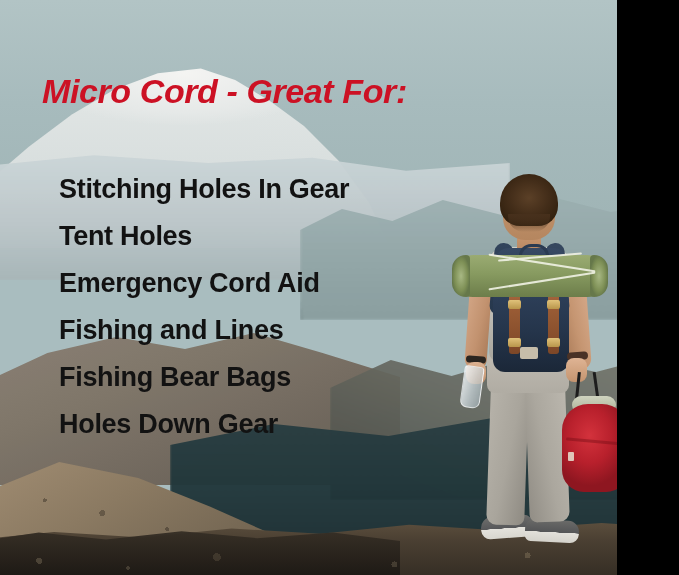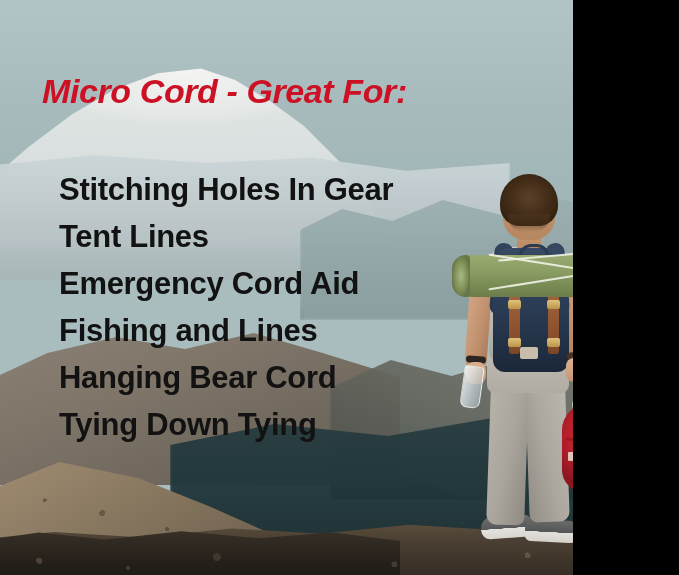--- a/index.html
+++ b/index.html
@@ -6,21 +6,21 @@
     margin: 0;
     padding: 0;
     background: #000;
   }
   body {
     font-family: "Liberation Sans", sans-serif;
   }
 
   #poster {
     position: relative;
-    width: 573px;
+    width: 617px;
     height: 575px;
     overflow: hidden;
     background: #a9bdbf;
   }
 
   
   .layer { position: absolute; }
 
   
   #sky {
@@ -370,21 +370,21 @@
     font-style: italic;
     letter-spacing: -0.4px;
     white-space: nowrap;
   }
   #bullets {
     position: absolute;
     left: 59px; top: 166px;
     width: 430px;
   }
   .bullet-line {
-    font-size: 31px;
+    font-size: 27px;
     font-weight: 700;
     line-height: 47px;
     letter-spacing: -0.3px;
     white-space: nowrap;
   }
 </style>
 </head>
 <body>
 
 <div id="poster" style="background-color: rgb(169, 189, 191);">
@@ -451,20 +451,20 @@
     <div class="fig" id="sack-top"></div>
     <div class="fig" id="sack-body"></div>
     <div class="fig" id="sack-fold"></div>
     <div class="fig" id="sack-label"></div>
   </div>
 
   <div id="headline" style="color: rgb(204, 17, 36);">Micro Cord - Great For:</div>
 
   <div id="bullets">
     <div class="bullet-line" style="color: rgb(18, 18, 18);">Stitching Holes In Gear</div>
-    <div class="bullet-line" style="color: rgb(18, 18, 18);">Tent Lines</div>
+    <div class="bullet-line" style="color: rgb(18, 18, 18);">Tent Holes</div>
     <div class="bullet-line" style="color: rgb(18, 18, 18);">Emergency Cord Aid</div>
     <div class="bullet-line" style="color: rgb(18, 18, 18);">Fishing and Lines</div>
-    <div class="bullet-line" style="color: rgb(18, 18, 18);">Hanging Bear Cord</div>
-    <div class="bullet-line" style="color: rgb(18, 18, 18);">Tying Down Tying</div>
+    <div class="bullet-line" style="color: rgb(18, 18, 18);">Fishing Bear Bags</div>
+    <div class="bullet-line" style="color: rgb(18, 18, 18);">Holes Down Gear</div>
   </div>
 
 </div>
 
 </body></html>

